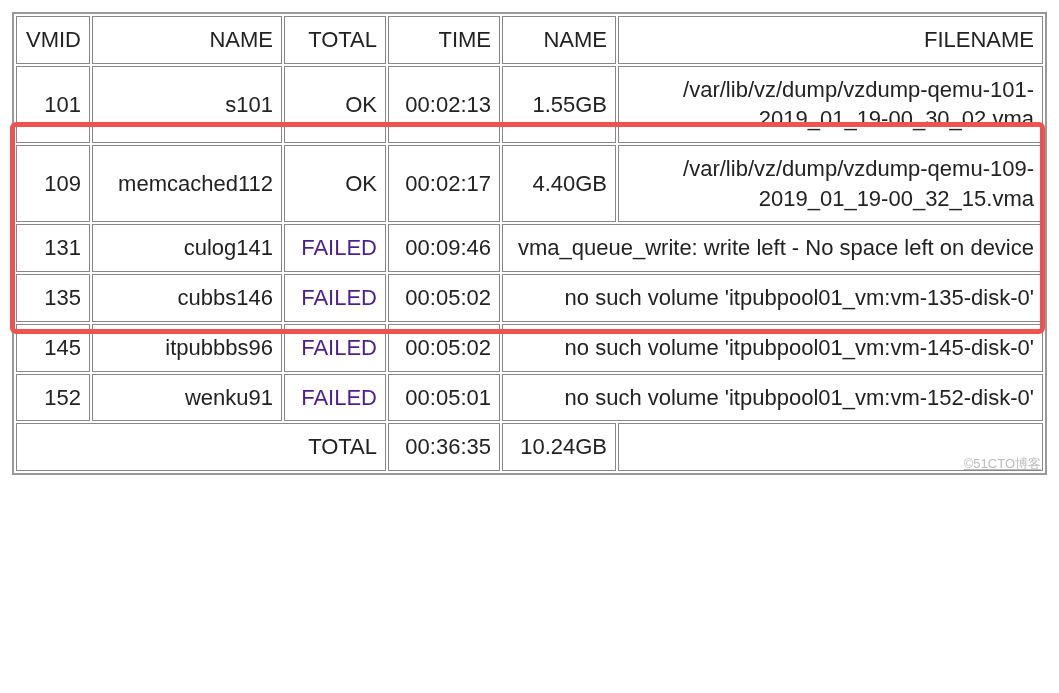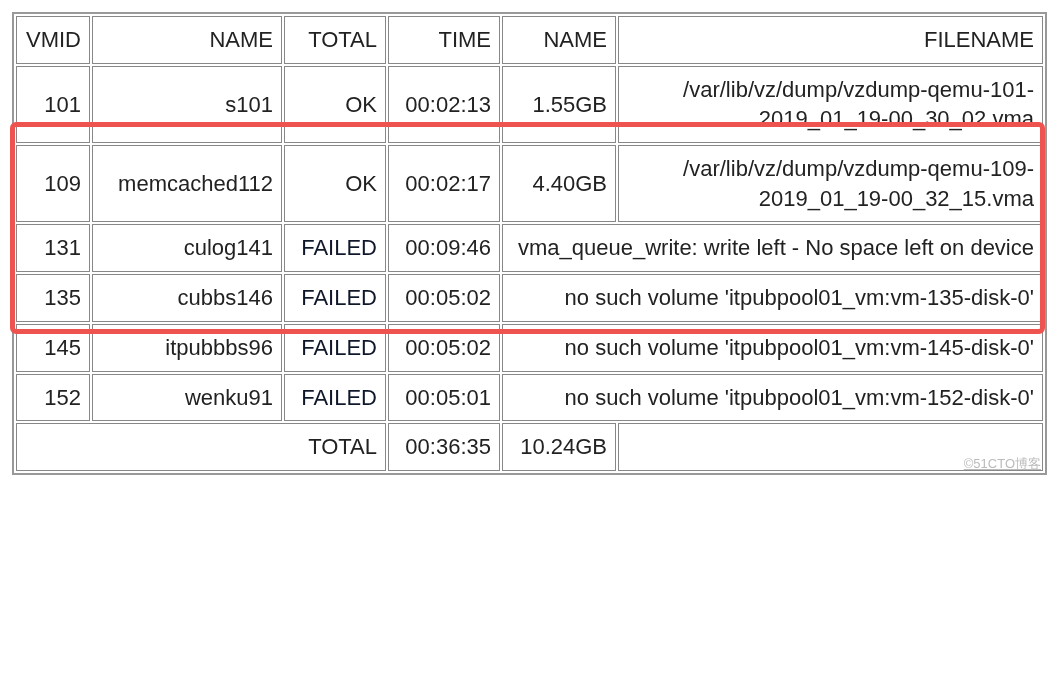--- a/index.html
+++ b/index.html
@@ -29,21 +29,21 @@
     overflow-wrap: break-word;
     line-height: 1.35;
   }
   th { font-weight: 400; }
   col.c-vmid  { width: 74px; }
   col.c-name  { width: 190px; }
   col.c-status{ width: 102px; }
   col.c-time  { width: 112px; }
   col.c-size  { width: 114px; }
   col.c-file  { }
-  .status-failed { color: #0f172a; }
+  .status-failed { color: #4c1d95; }
   .size-cell { text-align: right; }
   .highlight-box {
     position: absolute;
     border: 5px solid #ef5350;
     border-radius: 6px;
     pointer-events: none;
     left: 10px;
     top: 122px;
     width: 1035px;
     height: 212px;

